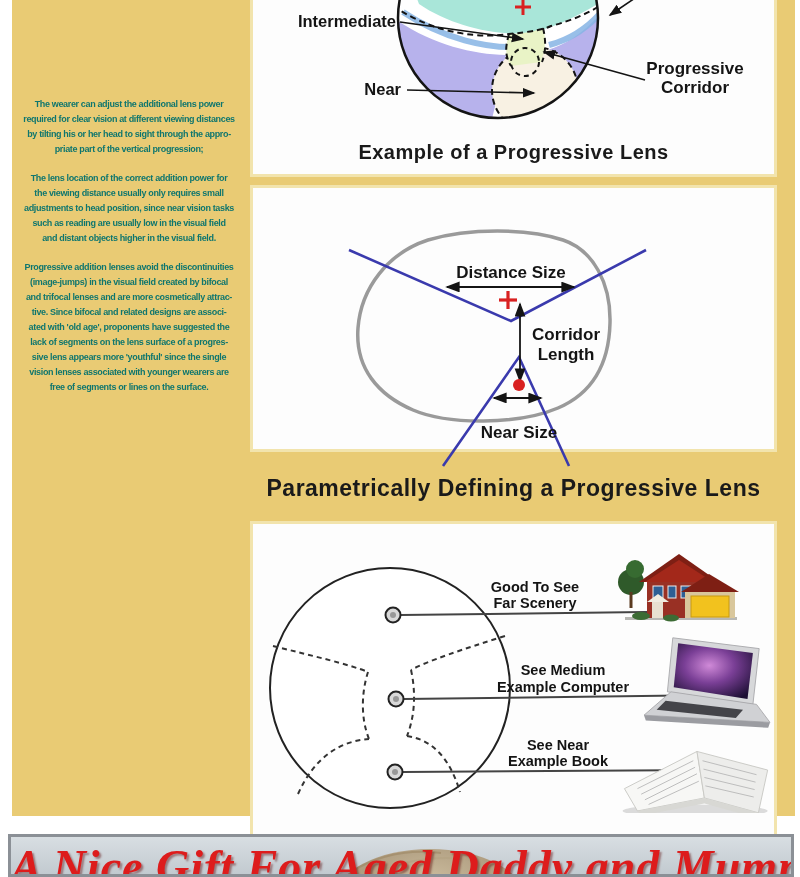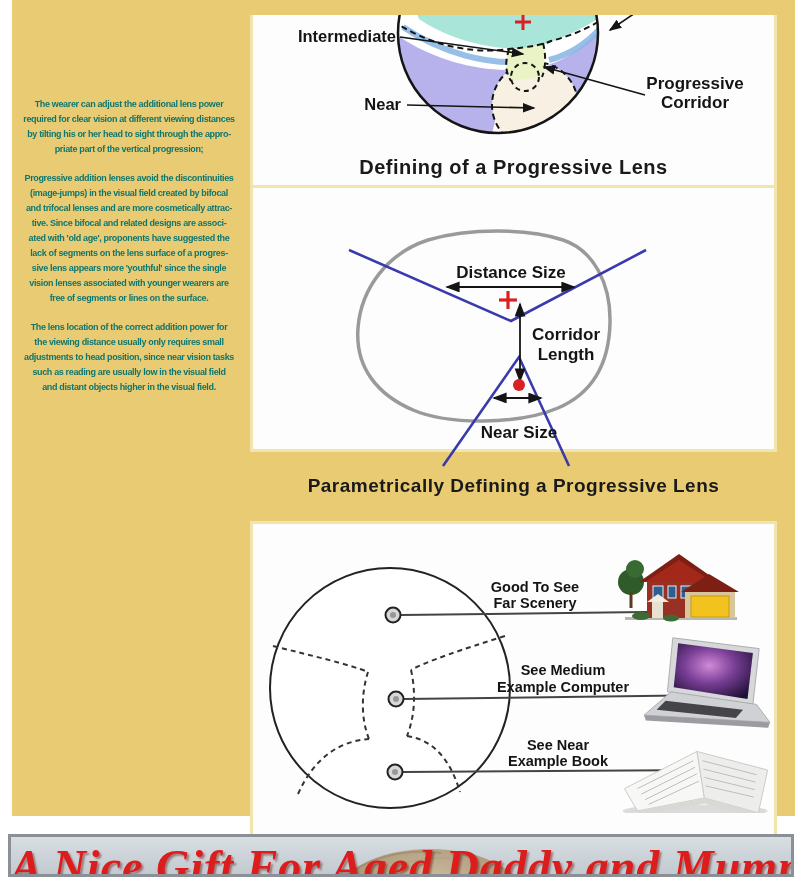--- a/index.html
+++ b/index.html
@@ -12,31 +12,31 @@
                 background:#e9cb74;}
 
   
   .sidebar{position:absolute;left:16px;top:97px;width:226px;color:#0f766e;}
   .sidebar p{margin:0 0 14px 0;font-size:9px;font-weight:700;line-height:15px;
              letter-spacing:-0.35px;text-align:center;white-space:pre-line;}
 
   
   .panel{position:absolute;left:250px;width:527px;background:#fdfdfd;
          border:3px solid #f2e4ad;box-sizing:border-box;}
-  .panel-anatomy{top:15px;height:177px;border-top:none;}
+  .panel-anatomy{top:0;height:177px;border-top:none;}
   .panel-parametric{top:185px;height:267px;}
   .panel-zones{top:521px;height:337px;}
   .panel svg{display:block;}
 
   svg text{font-family:"Liberation Sans",sans-serif;fill:#141414;}
 
   .caption{position:absolute;left:0;width:100%;text-align:center;
            font-size:20px;font-weight:700;color:#1a1a1a;letter-spacing:0.5px;}
   .caption-anatomy{top:141px;}
-  .caption-parametric{top:287px;font-size:19px;}
+  .caption-parametric{top:287px;font-size:23px;}
 
   
   .banner{position:absolute;left:8px;top:834px;width:786px;height:43px;
           box-sizing:border-box;border:3px solid #8b9096;
           background:linear-gradient(#d8dee2,#c2cad0);overflow:hidden;}
   .banner-art{position:absolute;left:0;top:0;}
   .banner-text{position:absolute;left:0;top:3px;width:100%;text-align:center;
                font-family:"Liberation Serif",serif;font-style:italic;
                font-weight:700;font-size:46px;color:#dd1c1c;letter-spacing:1px;
                text-shadow:2px 2px 2px rgba(90,10,10,0.45);white-space:nowrap;}
@@ -46,34 +46,34 @@
 
 <div id="page">
 
   <div class="yellow-frame"></div>
 
   <div class="sidebar">
     <p>The wearer can adjust the additional lens power
 required for clear vision at different viewing distances
 by tilting his or her head to sight through the appro-
 priate part of the vertical progression;</p>
+    <p>The lens location of the correct addition power for
+the viewing distance usually only requires small
+adjustments to head position, since near vision tasks
+such as reading are usually low in the visual field
+and distant objects higher in the visual field.</p>
     <p>Progressive addition lenses avoid the discontinuities
 (image-jumps) in the visual field created by bifocal
 and trifocal lenses and are more cosmetically attrac-
 tive. Since bifocal and related designs are associ-
 ated with 'old age', proponents have suggested the
 lack of segments on the lens surface of a progres-
 sive lens appears more 'youthful' since the single
 vision lenses associated with younger wearers are
 free of segments or lines on the surface.</p>
-    <p>The lens location of the correct addition power for
-the viewing distance usually only requires small
-adjustments to head position, since near vision tasks
-such as reading are usually low in the visual field
-and distant objects higher in the visual field.</p>
   </div>
 
   <div class="panel panel-anatomy">
     <svg width="521" height="138" viewBox="0 0 521 138">
       <defs>
         <marker id="ah" markerWidth="9" markerHeight="8" refX="7" refY="3" orient="auto">
           <path d="M0,0 L8,3 L0,6 Z" fill="#141414"></path>
         </marker>
         <clipPath id="lensClip">
             <circle cx="245" cy="18" r="100"></circle>
@@ -111,21 +111,21 @@
       <line x1="147" y1="22" x2="270" y2="39" stroke="#141414" stroke-width="1.6" marker-end="url(#ah)"></line>
       <line x1="154" y1="90" x2="281" y2="93" stroke="#141414" stroke-width="1.6" marker-end="url(#ah)"></line>
       <line x1="392" y1="80" x2="291" y2="52" stroke="#141414" stroke-width="1.6" marker-end="url(#ah)"></line>
       <line x1="388" y1="-6" x2="357" y2="15" stroke="#141414" stroke-width="1.6" marker-end="url(#ah)"></line>
 
       <text x="143" y="27" text-anchor="end" font-size="16.5" font-weight="700">Intermediate</text>
       <text x="148" y="95" text-anchor="end" font-size="16.5" font-weight="700">Near</text>
       <text x="442" y="74" text-anchor="middle" font-size="17" font-weight="700">Progressive</text>
       <text x="442" y="93" text-anchor="middle" font-size="17" font-weight="700">Corridor</text>
     </svg>
-    <div class="caption caption-anatomy">Defining of a Progressive Lens</div>
+    <div class="caption caption-anatomy">Example of a Progressive Lens</div>
   </div>
 
   <div class="panel panel-parametric">
     <svg width="521" height="285" viewBox="0 0 521 285">
       <defs>
         <marker id="ah2" markerWidth="9" markerHeight="8" refX="7" refY="3" orient="auto-start-reverse">
           <path d="M0,0 L8,3 L0,6 Z" fill="#141414"></path>
         </marker>
       </defs>
 

